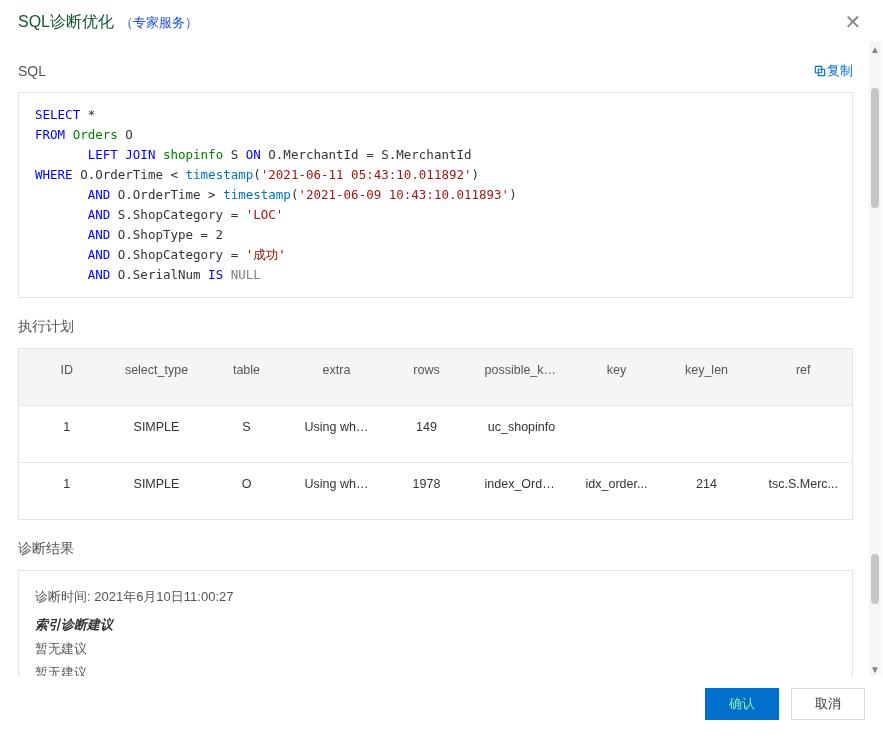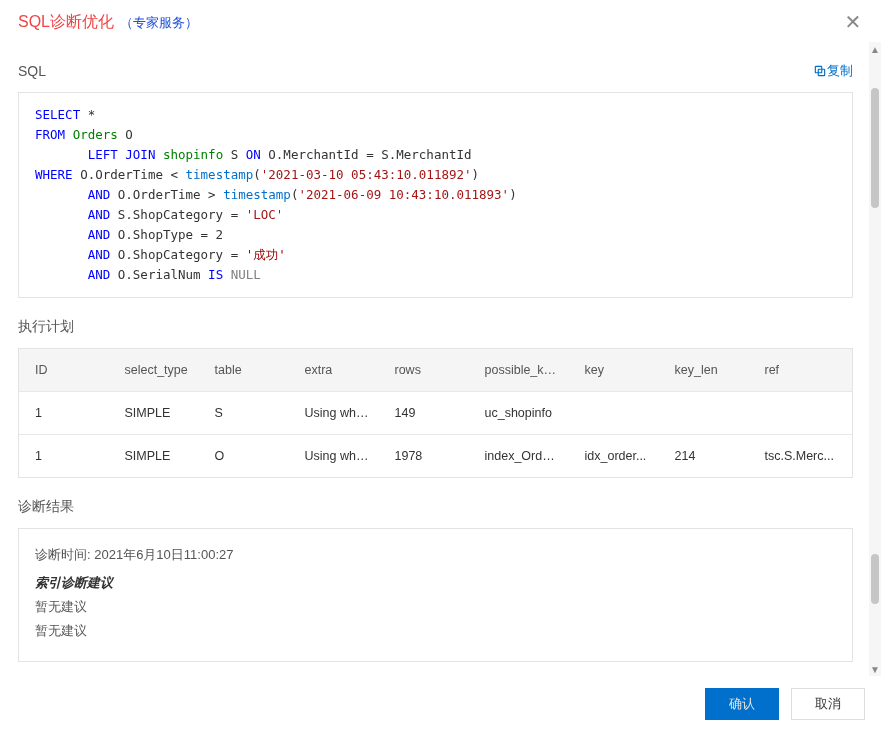--- a/index.html
+++ b/index.html
@@ -18,21 +18,21 @@
   display: flex;
   flex-direction: column;
 }
 .header {
   padding: 10px 18px 8px 18px;
   display: flex;
   align-items: center;
   justify-content: space-between;
 }
 .title-wrap { display: flex; align-items: baseline; gap: 6px; }
-.title { font-size: 16px; color: #ef4444; font-weight: 500; }
+.title { font-size: 16px; color: #14532d; font-weight: 500; }
 .subtitle { font-size: 13px; color: #1d4ed8; cursor: pointer; }
 .close-btn {
   font-size: 20px; color: #888; cursor: pointer; line-height: 1;
   width: 24px; height: 24px; display:flex; align-items:center; justify-content:center;
 }
 .body {
   flex: 1;
   overflow-y: auto;
   padding: 0 6px 0 18px;
   position: relative;
@@ -68,22 +68,22 @@
 .kw-link { color: #0070cc; }
 
 .plan-table {
   width:100%;
   border-collapse: collapse;
   border: 1px solid #e3e3e3;
   table-layout: fixed;
 }
 .plan-table th, .plan-table td {
   border-bottom: 1px solid #e8e8e8;
-  text-align: left;
-  padding: 14px 10px 14px 16px;
+  text-align: center;
+  padding: 14px 10px 28px 16px;
   font-size: 12.5px;
   color:#333;
   white-space: nowrap;
   overflow: hidden;
   text-overflow: ellipsis;
 }
 .plan-table th { background:#f5f5f5; font-weight:500; color:#555; }
 .plan-table tr.last td { border-bottom: none; }
 .linkcell { color:#0070cc; cursor:pointer; }
 
@@ -102,21 +102,21 @@
 }
 .btn {
   min-width: 74px;
   height: 32px;
   display:inline-flex; align-items:center; justify-content:center;
   font-size:13px;
   border:1px solid #ddd;
   cursor:pointer;
   padding: 0 18px;
 }
-.btn-primary { background:#0070cc; border-color:#0070cc; color:#e5e5e5; }
+.btn-primary { background:#0070cc; border-color:#0070cc; color:#86efac; }
 .btn-default { background:#fff; color:#333; }
 
 
 .vscroll {
   position:absolute; right:2px; top:0; bottom:0; width:12px; background: #f6f6f6;
 }
 .vscroll .thumb-top { position:absolute; right:2px; top:46px; width:8px; height:120px; background:#c6c6c6; border-radius:4px;}
 .vscroll .thumb-bot { position:absolute; right:2px; bottom:72px; width:8px; height:50px; background:#c6c6c6; border-radius:4px;}
 .vscroll .arrow { position:absolute; left:0; right:0; height:14px; display:flex; align-items:center; justify-content:center; color:#888; font-size:10px; }
 .vscroll .arrow.up { top:0; }
@@ -145,21 +145,21 @@
               <rect x="9" y="9" width="11" height="11" rx="1"></rect>
               <rect x="4" y="4" width="11" height="11" rx="1"></rect>
             </svg>
         <span>复制</span>
       </span>
     </div>
 
     <div class="sql-box"><span class="kw-blue">SELECT</span><span> *</span>
 <span class="kw-blue">FROM</span><span class="kw-green"> Orders</span><span> O</span>
        <span class="kw-blue">LEFT JOIN</span><span class="kw-green"> shopinfo</span><span> S </span><span class="kw-blue">ON</span><span> O.MerchantId = S.MerchantId</span>
-<span class="kw-blue">WHERE</span><span> O.OrderTime &lt; </span><span class="kw-link">timestamp</span><span>(</span><span class="kw-red">'2021-03-10 05:43:10.011892'</span><span>)</span>
+<span class="kw-blue">WHERE</span><span> O.OrderTime &lt; </span><span class="kw-link">timestamp</span><span>(</span><span class="kw-red">'2021-06-11 05:43:10.011892'</span><span>)</span>
        <span class="kw-blue">AND</span><span> O.OrderTime &gt; </span><span class="kw-link">timestamp</span><span>(</span><span class="kw-red">'2021-06-09 10:43:10.011893'</span><span>)</span>
        <span class="kw-blue">AND</span><span> S.ShopCategory = </span><span class="kw-red">'LOC'</span>
        <span class="kw-blue">AND</span><span> O.ShopType = 2</span>
        <span class="kw-blue">AND</span><span> O.ShopCategory = </span><span class="kw-darkred">'成功'</span>
        <span class="kw-blue">AND</span><span> O.SerialNum </span><span class="kw-blue">IS</span><span> </span><span class="kw-grey">NULL</span></div>
 
     <div class="section-title-row">
       <span class="section-label">执行计划</span>
     </div>
 

